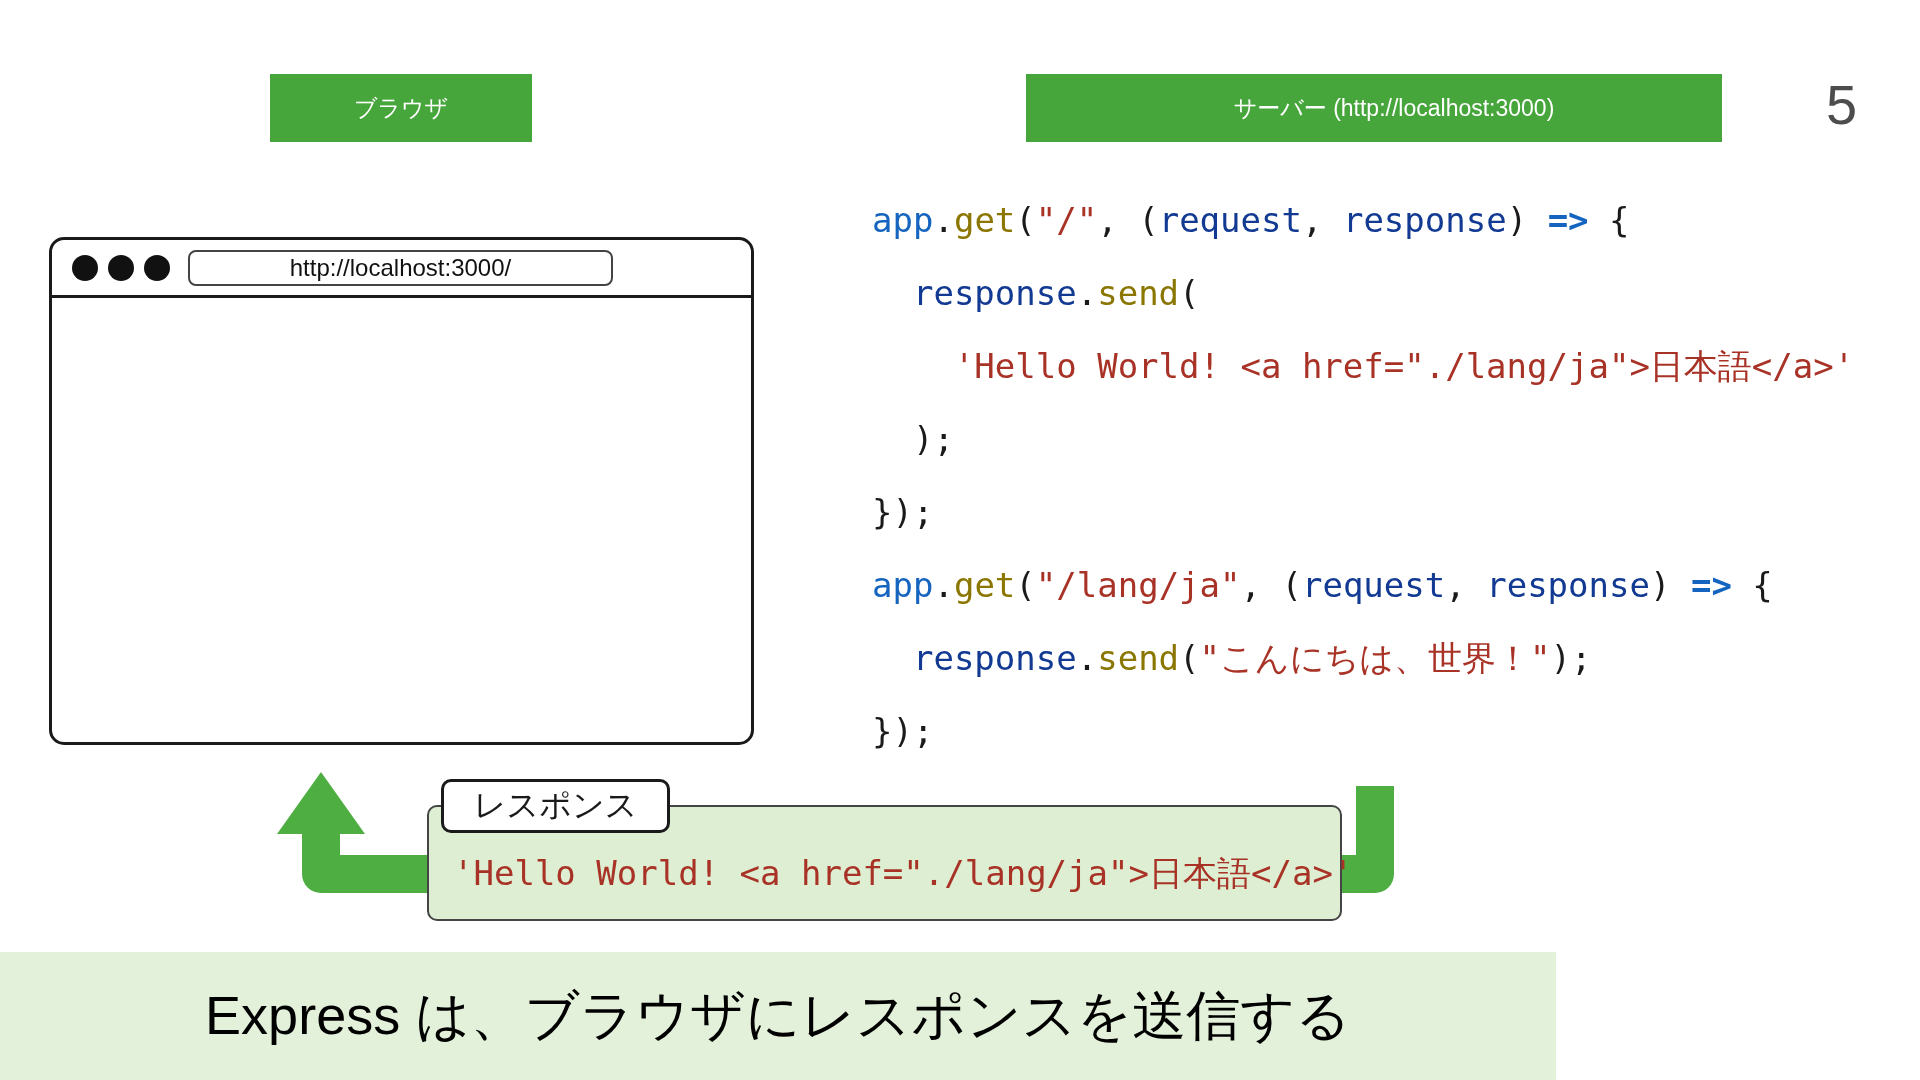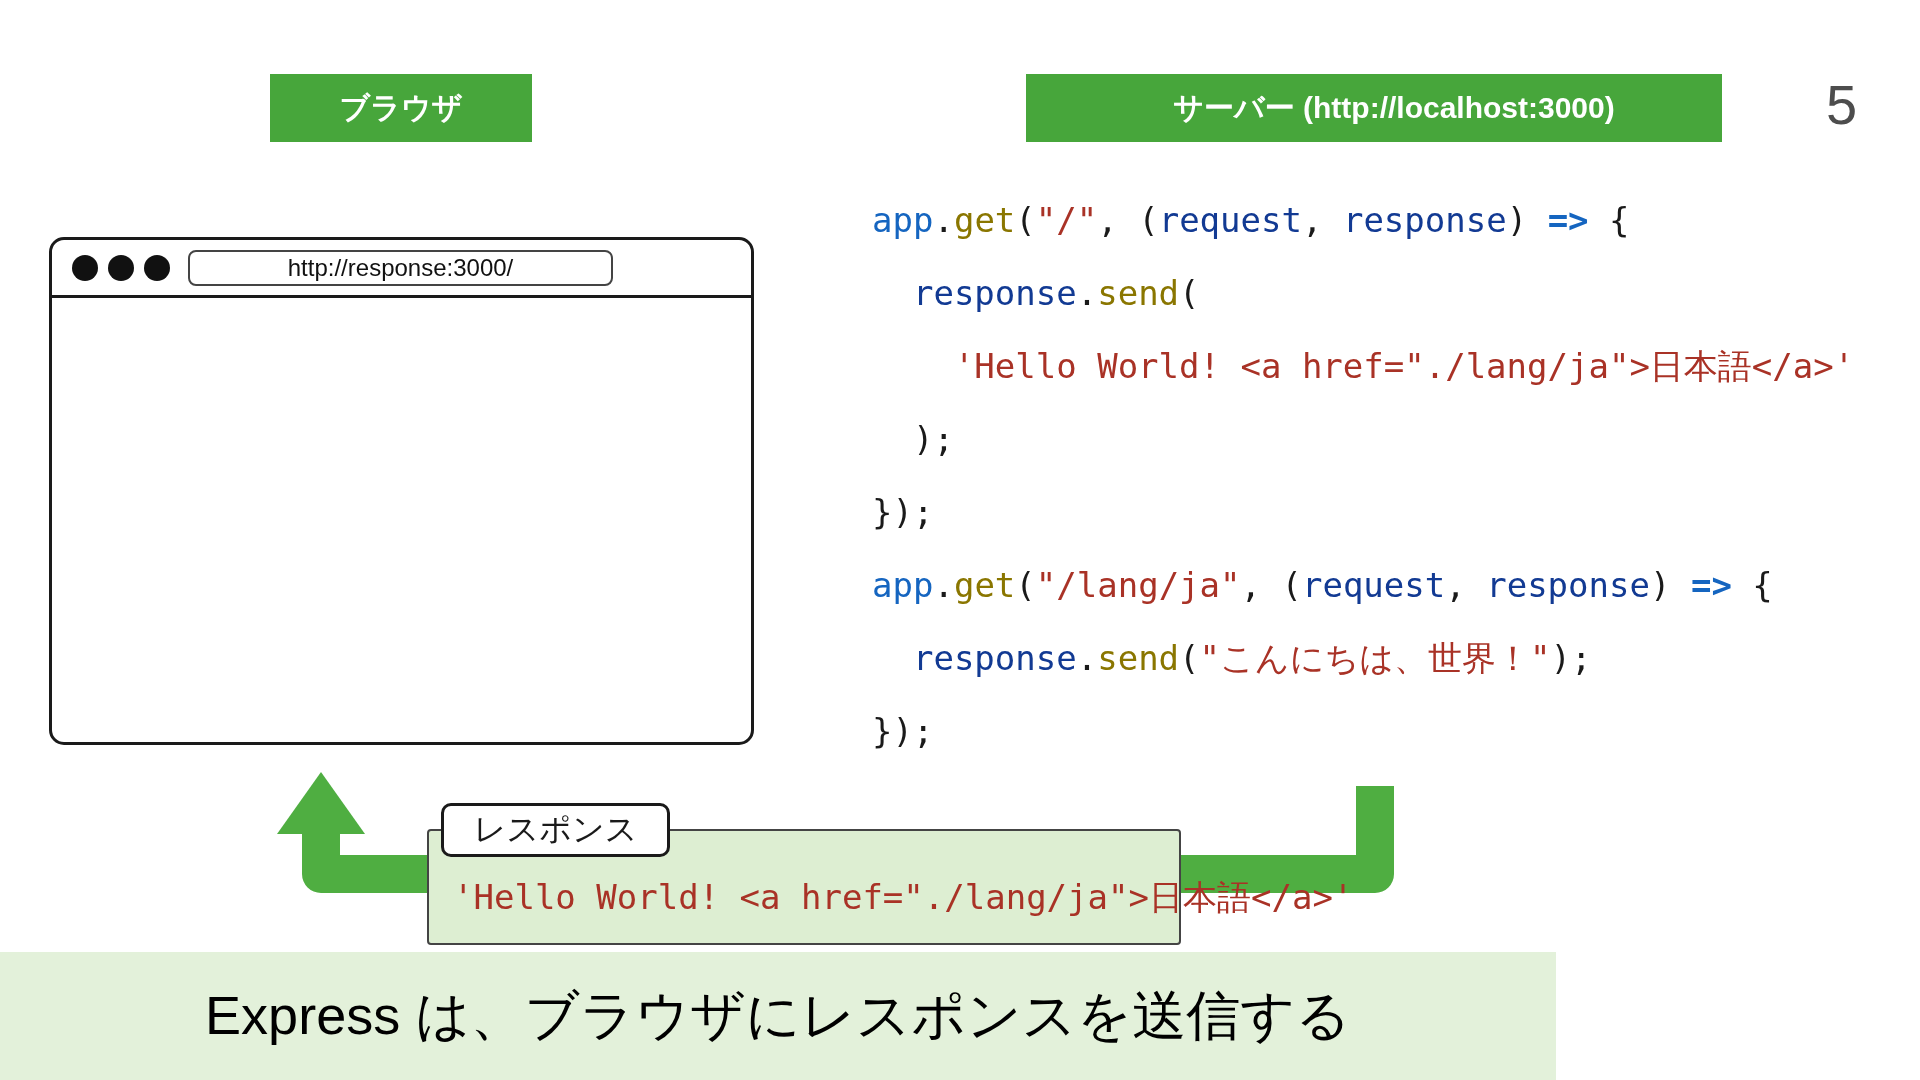--- a/index.html
+++ b/index.html
@@ -12,21 +12,21 @@
     --code-olive:#8a7600;
     --code-red:#a93226;
     --ink:#1a1a1a;
   }
   *{margin:0;padding:0;box-sizing:border-box;}
   body{background:#ffffff;font-family:"Liberation Sans","DejaVu Sans",sans-serif;}
   .slide{position:relative;width:1920px;height:1080px;background:#ffffff;overflow:hidden;}
 
   
   .hdr-label{position:absolute;display:flex;align-items:center;justify-content:center;
-    background:var(--green-header);color:#ffffff;font-weight:bold;font-size:30px;}
+    background:var(--green-header);color:#ffffff;font-weight:normal;font-size:23px;}
   .hdr-browser{left:270px;top:74px;width:262px;height:68px;}
   .hdr-server{left:1026px;top:74px;width:696px;height:68px;padding-left:40px;}
 
   .page-num{position:absolute;left:1826px;top:72px;font-size:56px;color:#4d4d4d;}
 
   
   .bwin{position:absolute;left:49px;top:237px;width:705px;height:508px;
     border:3px solid var(--ink);border-radius:15px;background:#ffffff;}
   .bwin-header{height:58px;border-bottom:3px solid var(--ink);display:flex;align-items:center;padding-left:20px;}
   .dot{width:26px;height:26px;border-radius:50%;background:#111111;margin-right:10px;}
@@ -40,22 +40,22 @@
   .tok-blue{color:var(--code-blue);}
   .tok-navy{color:var(--code-navy);}
   .tok-olive{color:var(--code-olive);}
   .tok-red{color:var(--code-red);}
   .tok-arrow{color:var(--code-blue);font-weight:bold;}
 
   
   .arrow-svg{position:absolute;left:0;top:0;pointer-events:none;}
 
   
-  .resp-box{position:absolute;left:427px;top:805px;width:754px;height:116px;
-    background:var(--response-box-bg);border:2px solid #444444;border-radius:4px;margin-top:24px;}
+  .resp-box{position:absolute;left:427px;top:805px;width:915px;height:116px;
+    background:var(--response-box-bg);border:2px solid #444444;border-radius:10px;}
   .resp-label{position:absolute;left:12px;top:-28px;width:229px;height:54px;
     background:#ffffff;border:3px solid var(--ink);border-radius:10px;
     display:flex;align-items:center;justify-content:center;font-size:32px;color:var(--ink);}
   .resp-content{position:absolute;left:24px;bottom:22px;font-family:"DejaVu Sans Mono",monospace;
     font-size:34px;color:var(--code-red);white-space:pre;}
 
   
   .banner{position:absolute;left:0;top:952px;width:1556px;height:128px;background:var(--banner-bg);
     display:flex;align-items:center;justify-content:center;}
   .banner-text{font-size:54px;color:#000000;}
@@ -72,21 +72,21 @@
     <span>サーバー (http://localhost:3000)</span>
   </div>
   <div class="page-num">5</div>
 
   <div class="bwin">
     <div class="bwin-header">
       <span class="dot"></span>
       <span class="dot"></span>
       <span class="dot"></span>
       <div class="url-field">
-        <span>http://response:3000/</span>
+        <span>http://localhost:3000/</span>
       </div>
     </div>
     <div></div>
   </div>
 
   <div class="code"><div class="code-line"><span class="tok-blue">app</span><span class="tok-plain">.</span><span class="tok-olive">get</span><span class="tok-plain">(</span><span class="tok-red">"/"</span><span class="tok-plain">, (</span><span class="tok-navy">request</span><span class="tok-plain">, </span><span class="tok-navy">response</span><span class="tok-plain">) </span><span class="tok-arrow">=&gt;</span><span class="tok-plain"> {</span></div><div class="code-line"><span class="tok-plain">  </span><span class="tok-navy">response</span><span class="tok-plain">.</span><span class="tok-olive">send</span><span class="tok-plain">(</span></div><div class="code-line"><span class="tok-plain">    </span><span class="tok-red">'Hello World! &lt;a href="./lang/ja"&gt;日本語&lt;/a&gt;'</span></div><div class="code-line"><span class="tok-plain">  );</span></div><div class="code-line"><span class="tok-plain">});</span></div><div class="code-line"><span class="tok-blue">app</span><span class="tok-plain">.</span><span class="tok-olive">get</span><span class="tok-plain">(</span><span class="tok-red">"/lang/ja"</span><span class="tok-plain">, (</span><span class="tok-navy">request</span><span class="tok-plain">, </span><span class="tok-navy">response</span><span class="tok-plain">) </span><span class="tok-arrow">=&gt;</span><span class="tok-plain"> {</span></div><div class="code-line"><span class="tok-plain">  </span><span class="tok-navy">response</span><span class="tok-plain">.</span><span class="tok-olive">send</span><span class="tok-plain">(</span><span class="tok-red">"こんにちは、世界！"</span><span class="tok-plain">);</span></div><div class="code-line"><span class="tok-plain">});</span></div></div>
 
   <svg class="arrow-svg" width="1920" height="1080" viewBox="0 0 1920 1080">
     <path d="M 1375 786 L 1375 874 L 321 874 L 321 828" fill="none" stroke="var(--green-arrow)" stroke-width="38" stroke-linejoin="round" stroke-linecap="butt"></path>
     <polygon points="277,834 365,834 321,772" fill="var(--green-arrow)"></polygon>

